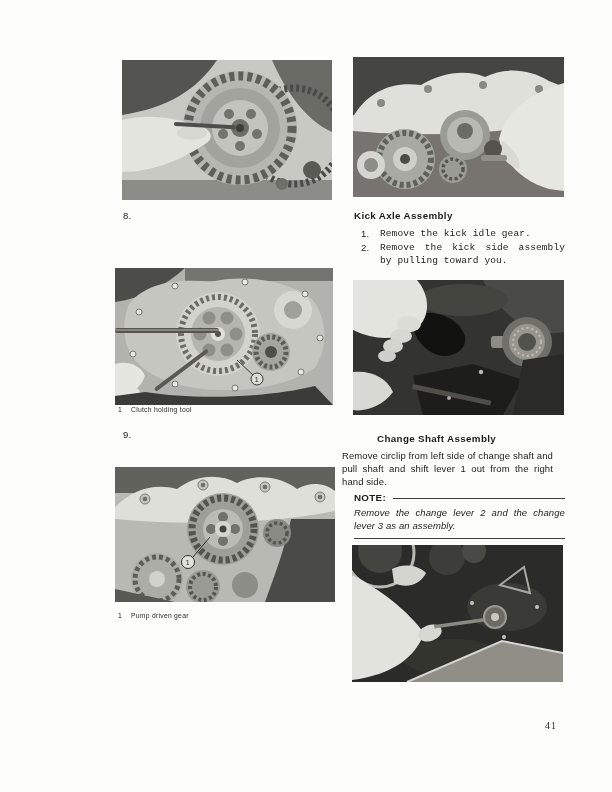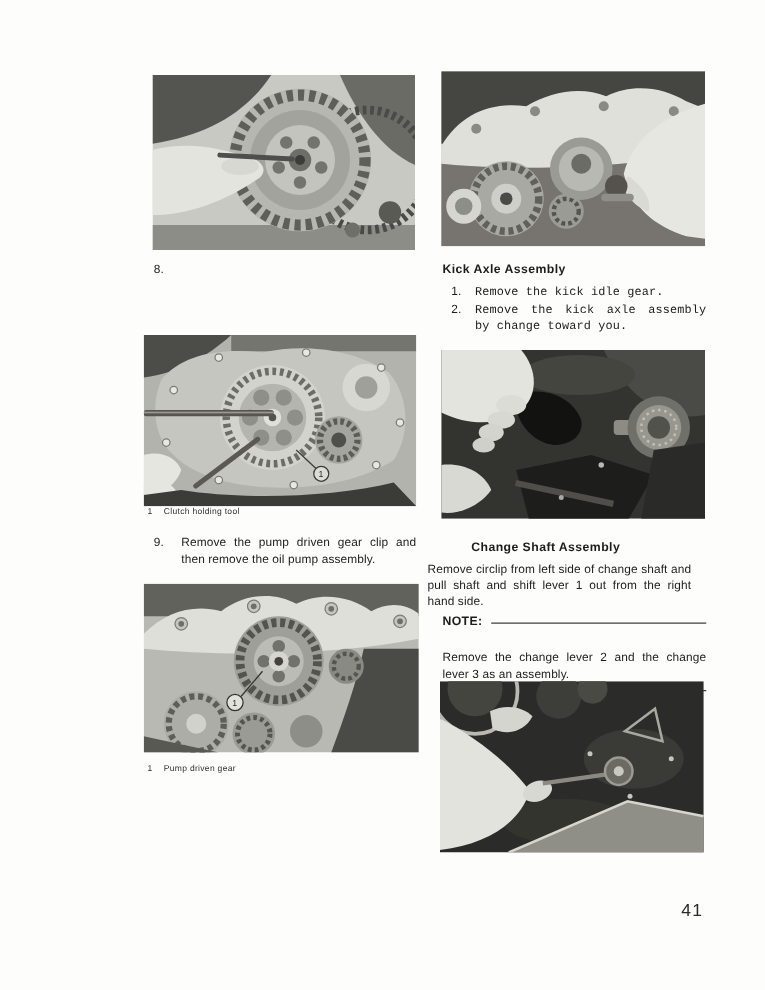--- a/index.html
+++ b/index.html
@@ -23,25 +23,25 @@
   .caption {
     position:absolute; font-size:6.8px; letter-spacing:0.25px; color:#2d2d2b;
     display:flex;
   }
   .caption .idx { margin-right:9px; }
   .para { position:absolute; text-align:justify; }
   .note-block { position:absolute; }
   .note-row { display:flex; align-items:center; }
   .note-label { font-weight:bold; font-size:9.8px; letter-spacing:0.3px; flex:none; }
   .note-rule { flex:1; border-top:1.2px solid #3f3f3c; margin-left:7px; margin-top:2px; }
-  .note-text { text-align:justify; margin-top:16px; }
+  .note-text { text-align:justify; margin-top:2px;font-style:italic; }
   .note-bottom-rule { border-top:1.2px solid #3f3f3c; margin-top:6px; }
   .page-number {
-    position:absolute; font-family:Liberation Sans, sans-serif;
-    font-size:14px; color:#2a2a28; letter-spacing:1px;
+    position:absolute; font-family:Liberation Serif, serif;
+    font-size:10px; color:#2a2a28; letter-spacing:1px;
   }
   .callout-text { font-family:"Liberation Sans", sans-serif; font-size:7px; fill:#2a2a26; }
 </style>
 </head>
 <body>
 
 <div class="page">
 
   <div class="photo" style="left:122px; top:60px; width:210px; height:140px;">
     <svg viewBox="0 0 210 140" preserveAspectRatio="none">
@@ -132,21 +132,20 @@
     </svg>
   </div>
 
   <div class="caption" style="left:118px; top:406px;">
     <span class="idx">1</span>
     <span>Clutch holding tool</span>
   </div>
 
   <div class="step body-text" style="left:123px; top:428px; width:210px;">
     <span class="num">9.</span>
-    <div class="txt">Remove the pump driven gear clip and then remove the oil pump assembly.</div>
   </div>
 
   <div class="photo" style="left:115px; top:467px; width:220px; height:135px;">
     <svg viewBox="0 0 220 135" preserveAspectRatio="none">
       <rect width="220" height="135" fill="#b9b9b3"></rect>
       <rect width="220" height="26" fill="#62625d"></rect>
       <path d="M0 40 C18 22 40 16 62 22 C80 8 104 6 122 16 C142 6 166 10 182 22 C196 14 210 16 220 24 V44 C150 58 60 58 0 52 Z" fill="#dfdfd9"></path>
       <g>
         <circle cx="30" cy="32" r="5" fill="#c6c6c0" stroke="#7c7c76"></circle>
           <circle cx="30" cy="32" r="2.3" fill="#706e68"></circle>
@@ -231,21 +230,21 @@
 
   <div class="section-heading" style="left:354px; top:210px;text-align:center;">Kick Axle Assembly</div>
 
   <div class="body-text" style="position:absolute; left:361px; top:227px; width:204px;">
     <div class="rstep">
       <span class="num">1.</span>
       <div class="txt">Remove the kick idle gear.</div>
     </div>
     <div class="rstep">
       <span class="num">2.</span>
-      <div class="txt">Remove the kick axle assembly by change toward you.</div>
+      <div class="txt">Remove the kick side assembly by pulling toward you.</div>
     </div>
   </div>
 
   <div class="photo" style="left:353px; top:280px; width:211px; height:135px;">
     <svg viewBox="0 0 211 135" preserveAspectRatio="none">
       <rect width="211" height="135" fill="#333330"></rect>
       <path d="M130 0 H211 V52 C180 58 150 40 130 0 Z" fill="#4a4a46"></path>
       <ellipse cx="110" cy="20" rx="45" ry="16" fill="#454540"></ellipse>
       <g>
         <rect x="138" y="56" width="26" height="12" rx="3" fill="#8c8c84"></rect>

